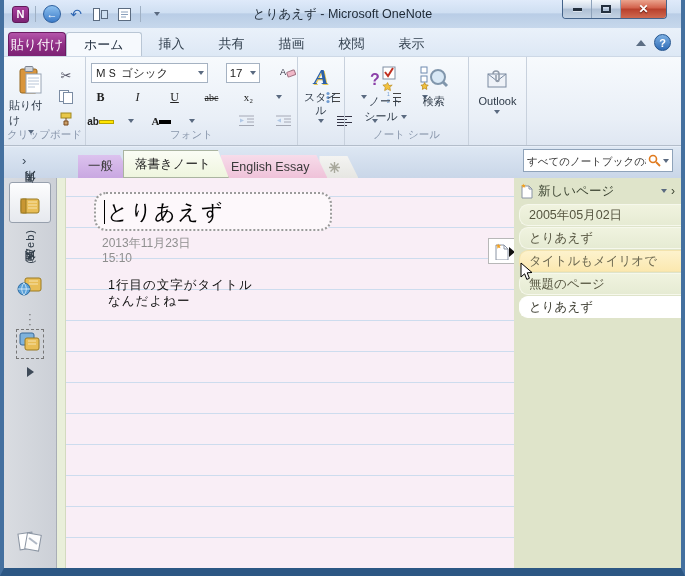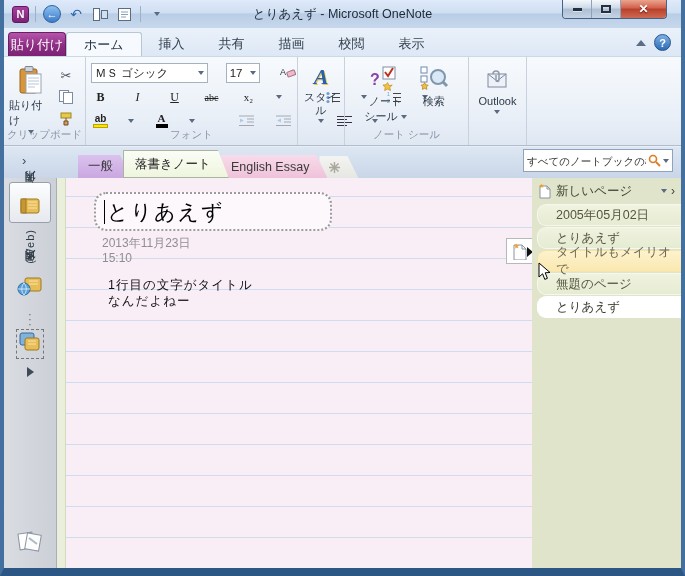--- a/index.html
+++ b/index.html
@@ -56,21 +56,21 @@
   .combo-name{ width:132px; }
   .combo-size{ width:38px; }
   .tri-down{ width:0; height:0; border-left:3px solid transparent; border-right:3px solid transparent; border-top:4px solid #5a6a80; }
   .fmt-btn{ min-width:19px; height:20px; display:flex; align-items:center; justify-content:center; font-size:12px; color:#222; border-radius:2px; padding:0 1px; }
   .vsep{ width:1px; height:18px; background:#c5cedb; margin:0 3px; }
   .bold{ font-weight:bold; font-family:"Liberation Serif",serif; }
   .italic{ font-style:italic; font-family:"Liberation Serif",serif; }
   .under{ text-decoration:underline; font-family:"Liberation Serif",serif; }
   .strike{ text-decoration:line-through; font-size:10px; font-family:"Liberation Serif",serif; }
   .subsc{ font-size:11px; font-family:"Liberation Serif",serif;text-align:center; }
-  .hl-icon{ display:flex; flex-direction:column; align-items:center; line-height:9px; font-size:10px; font-weight:bold; color:#222; }
+  .hl-icon{ display:flex; align-items:center; line-height:9px; font-size:10px; font-weight:bold; color:#222; }
   .hl-bar{ width:15px; height:4px; background:#ffe400; border:1px solid #b8a400; margin-top:1px; }
   .fc-bar{ width:12px; height:4px; background:#000; margin-top:1px; }
   .grayed{ opacity:.45; }
   .g-styles{ width:47px; display:flex; justify-content:center; }
   .big-btn{ display:flex; flex-direction:column; align-items:center; gap:2px; padding:3px 4px 0; font-size:11px; color:#2e3a48; border:1px solid transparent; border-radius:3px; text-align:center; line-height:13px; }
   .styles-A{ font-size:22px; font-weight:bold; font-style:italic; color:#2b5fa8; text-shadow:1px 1px 0 #e8c84a; line-height:24px; font-family:"Liberation Serif",serif; }
   .g-tags{ width:124px; display:flex; justify-content:center; gap:2px; }
   .g-outlook{ width:58px; display:flex; justify-content:center; }
   .icon28{ width:30px; height:28px; display:flex; align-items:center; justify-content:center; }
   
@@ -99,25 +99,25 @@
     background-image:repeating-linear-gradient(to bottom, transparent 0px, transparent 30px, #cddcee 30px, #cddcee 31px);
     background-position:0 -12px; overflow:hidden; }
   .title-box{ position:absolute; left:28px; top:14px; width:238px; height:39px; background:#fdf8fb; border:2px dotted #9b9b9b; border-radius:12px; display:flex; align-items:center; padding-left:8px; }
   .caret{ width:1px; height:24px; background:#000; margin-right:2px; }
   .page-title-text{ font-size:21px; color:#000; letter-spacing:2px; }
   .page-datetime{ position:absolute; left:36px; top:58px; font-size:12px; color:#8f8f8f; line-height:15px; }
   .page-body{ position:absolute; left:42px; top:99px; font-size:12.5px; color:#111; line-height:16px; letter-spacing:1px; }
   .newpage-float{ position:absolute; right:0; top:60px; width:26px; height:26px; background:#fff; border:1px solid #b8b8b8; border-right:none; display:flex; align-items:center; justify-content:center; }
   .newpage-float .tri-right{ position:absolute; right:-1px; top:8px; width:0; height:0; border-top:5px solid transparent; border-bottom:5px solid transparent; border-left:6px solid #111; }
   
-  .panel{ width:149px; background:#dfe4ca; position:relative; }
+  .panel{ width:167px; background:#dfe4ca; position:relative; }
   .panel-header{ height:26px; display:flex; align-items:center; gap:4px; padding:0 6px 0 6px; font-size:12.5px; color:#3c4432; }
   .panel-header .lbl{ flex:1; }
   .panel-chev{ font-size:12px; color:#3c4432; }
-  .pitem{ height:22px; margin:0 0 1px 5px; border-radius:9px 0 0 9px; display:flex; align-items:center; padding-left:18px; font-size:12.5px; color:#55543f;
+  .pitem{ height:22px; margin:0 0 1px 5px; border-radius:9px 0 0 9px; display:flex; align-items:center; padding-left:9px; font-size:12.5px; color:#55543f;
     background:linear-gradient(#f0f3df,#e6ebd3); border:1px solid #f6f8ec; border-right:none; }
   .pitem.hover{ background:linear-gradient(#fdf2cd,#fbe8b0); border-color:#f3e3ad; color:#6e6a52; }
   .pitem.selected{ background:#fff; border-color:#fff; color:#3a3a2e; }
   .cursor-arrow{ position:absolute; left:6px; top:84px; z-index:5; }
 </style>
 </head>
 <body>
 
 <div class="window">
 

